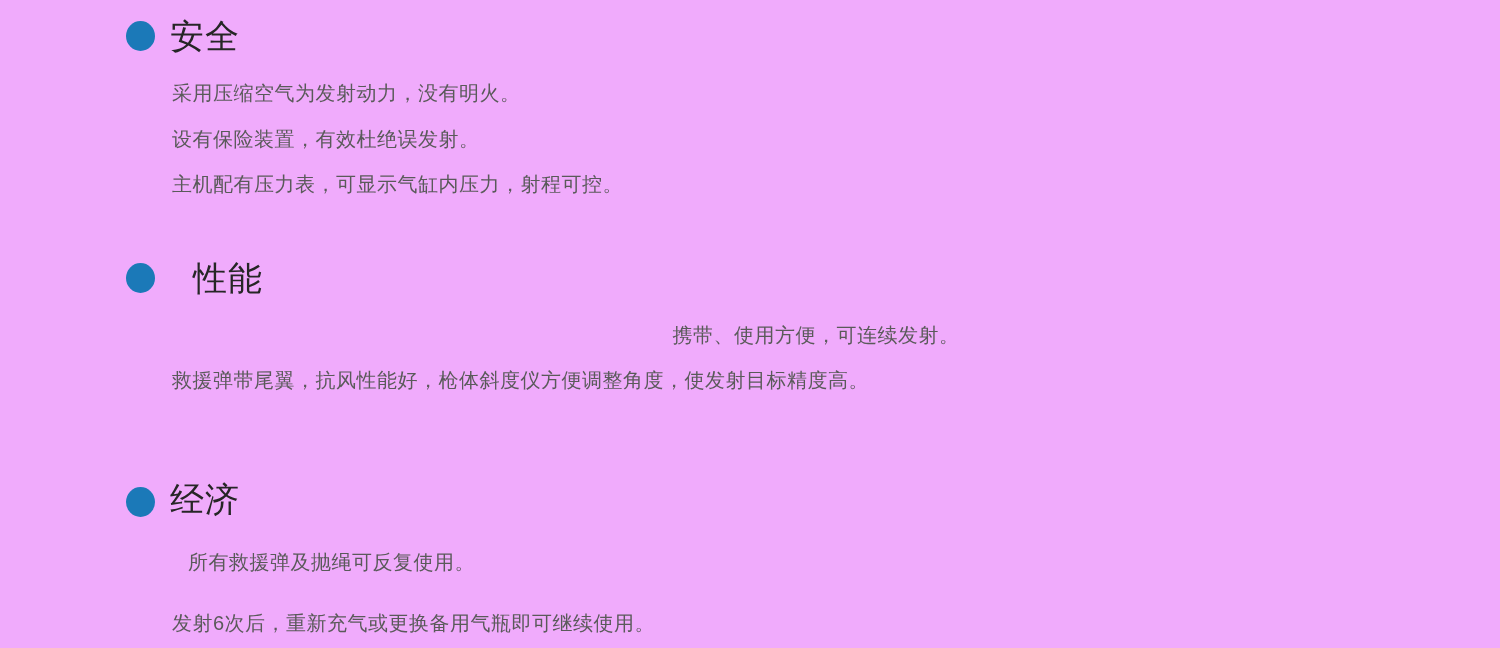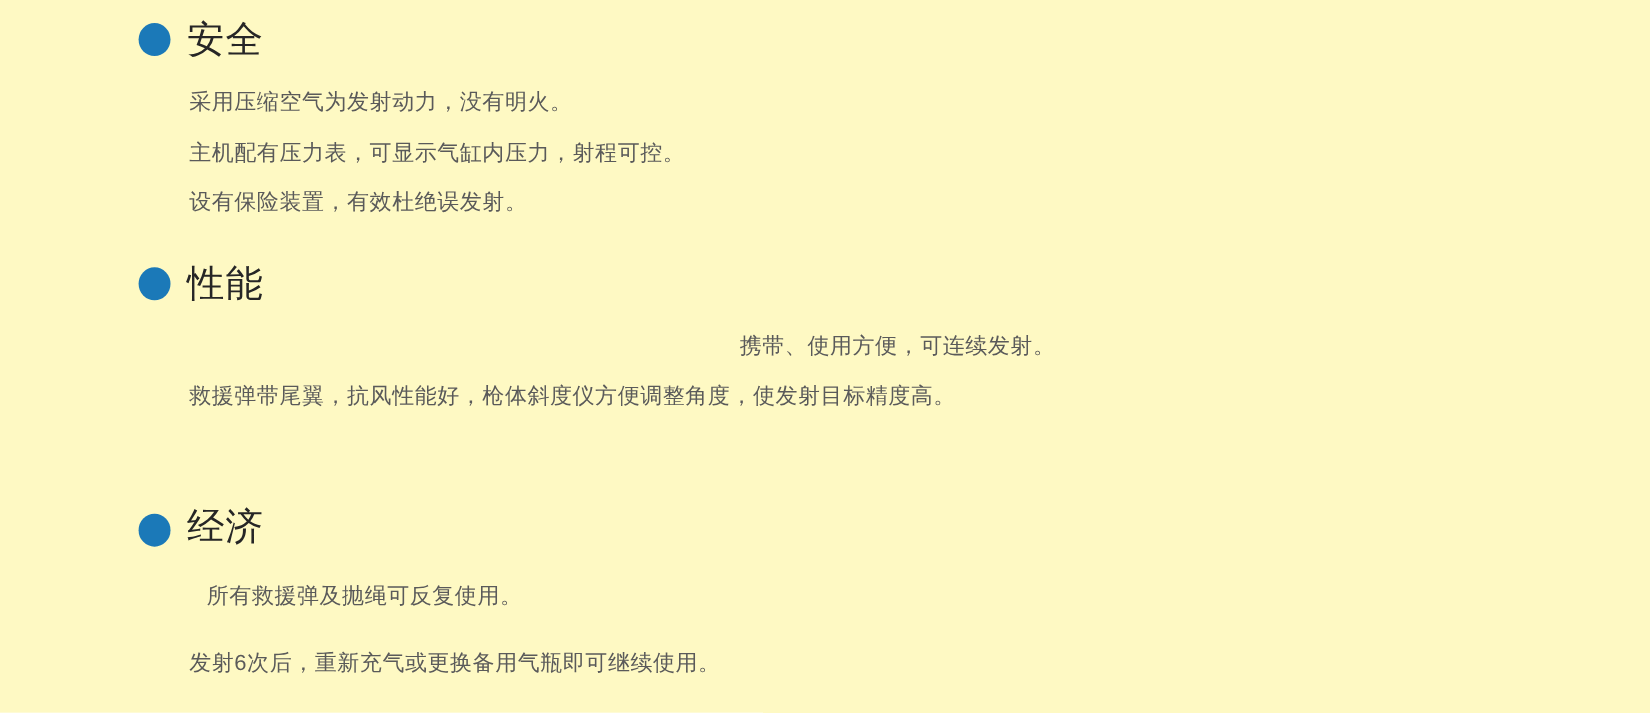--- a/index.html
+++ b/index.html
@@ -11,21 +11,21 @@
     width: 1500px;
     height: 648px;
     overflow: hidden;
     font-family: "Liberation Sans", "DejaVu Sans", sans-serif;
   }
   .page {
     box-sizing: border-box;
     width: 1500px;
     height: 648px;
     padding: 14px 40px 0 126px;
-    background: #fef9c3;
+    background: #f0abfc;
   }
   .section-heading {
     display: flex;
     align-items: center;
     height: 44px;
     line-height: 44px;
   }
   .bullet {
     flex: 0 0 auto;
     width: 29px;
@@ -44,37 +44,37 @@
   .section-body {
     margin: 13px 0 0 46px;
   }
   .body-line {
     font-size: 20px;
     line-height: 45.5px;
     color: #5a5a5a;
     letter-spacing: 0.5px;
     white-space: nowrap;
   }
-  .section-performance .section-heading { margin-top: 28px; }
+  .section-performance .section-heading { margin-top: 48px; gap: 23px; }
   .section-economy .section-heading { margin-top: 76px; font-family: Liberation Mono, monospace; }
 </style>
 </head>
 <body>
 
 <div class="page">
 
   <section class="section section-safety">
     <div class="section-heading">
       <span class="bullet" style="background: rgb(27, 121, 184);"></span>
       <span class="section-title" style="color: rgb(38, 38, 38);">安全</span>
     </div>
     <div class="section-body">
       <p class="body-line" style="margin: 0px; color: rgb(90, 90, 90);">采用压缩空气为发射动力，没有明火。</p>
+      <p class="body-line" style="margin: 0px; color: rgb(90, 90, 90);">设有保险装置，有效杜绝误发射。</p>
       <p class="body-line" style="margin: 0px; color: rgb(90, 90, 90);">主机配有压力表，可显示气缸内压力，射程可控。</p>
-      <p class="body-line" style="margin: 0px; color: rgb(90, 90, 90);">设有保险装置，有效杜绝误发射。</p>
     </div>
   </section>
 
   <section class="section section-performance">
     <div class="section-heading">
       <span class="bullet" style="background: rgb(27, 121, 184);"></span>
       <span class="section-title" style="color: rgb(38, 38, 38);">性能</span>
     </div>
     <div class="section-body">
       <p class="body-line" style="margin: 0px; color: rgb(90, 90, 90); text-align: center;">携带、使用方便，可连续发射。</p>

